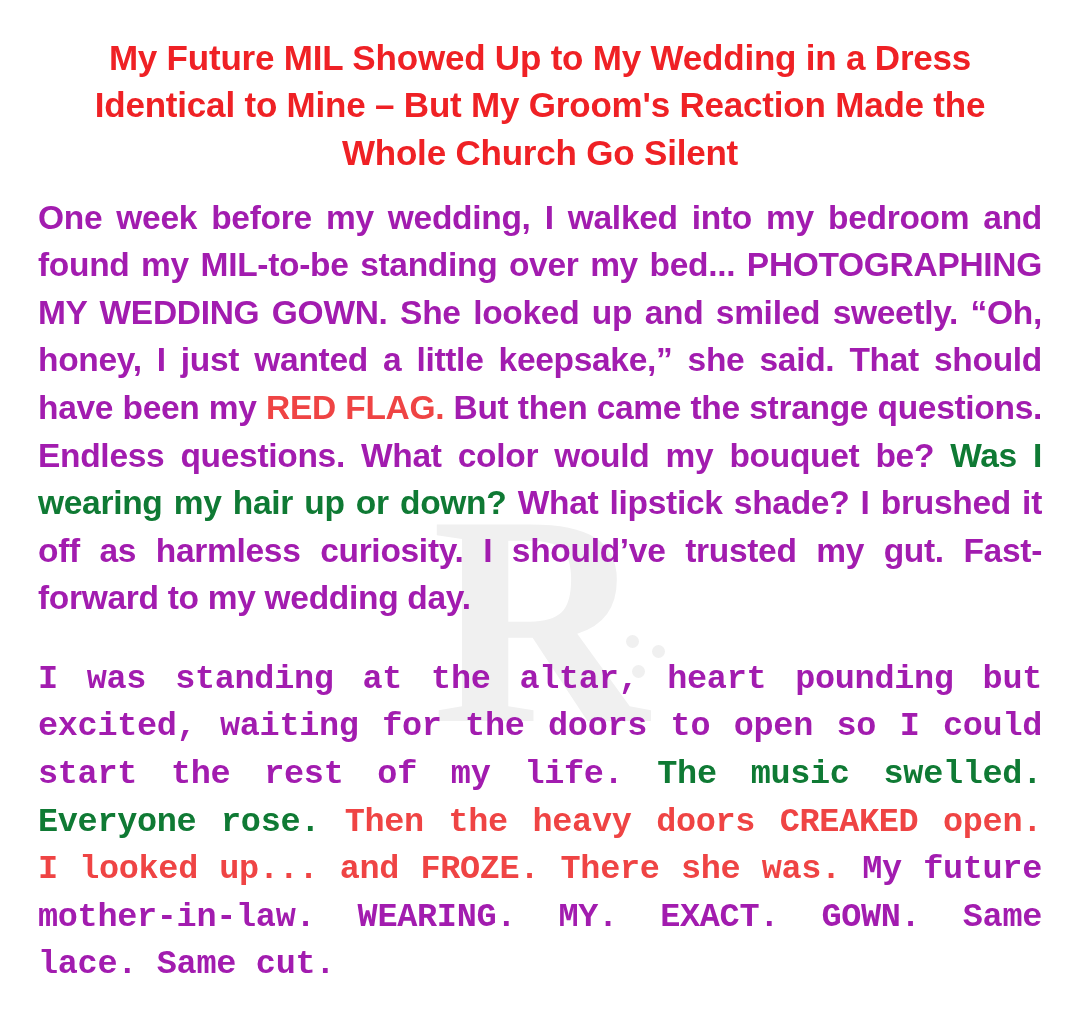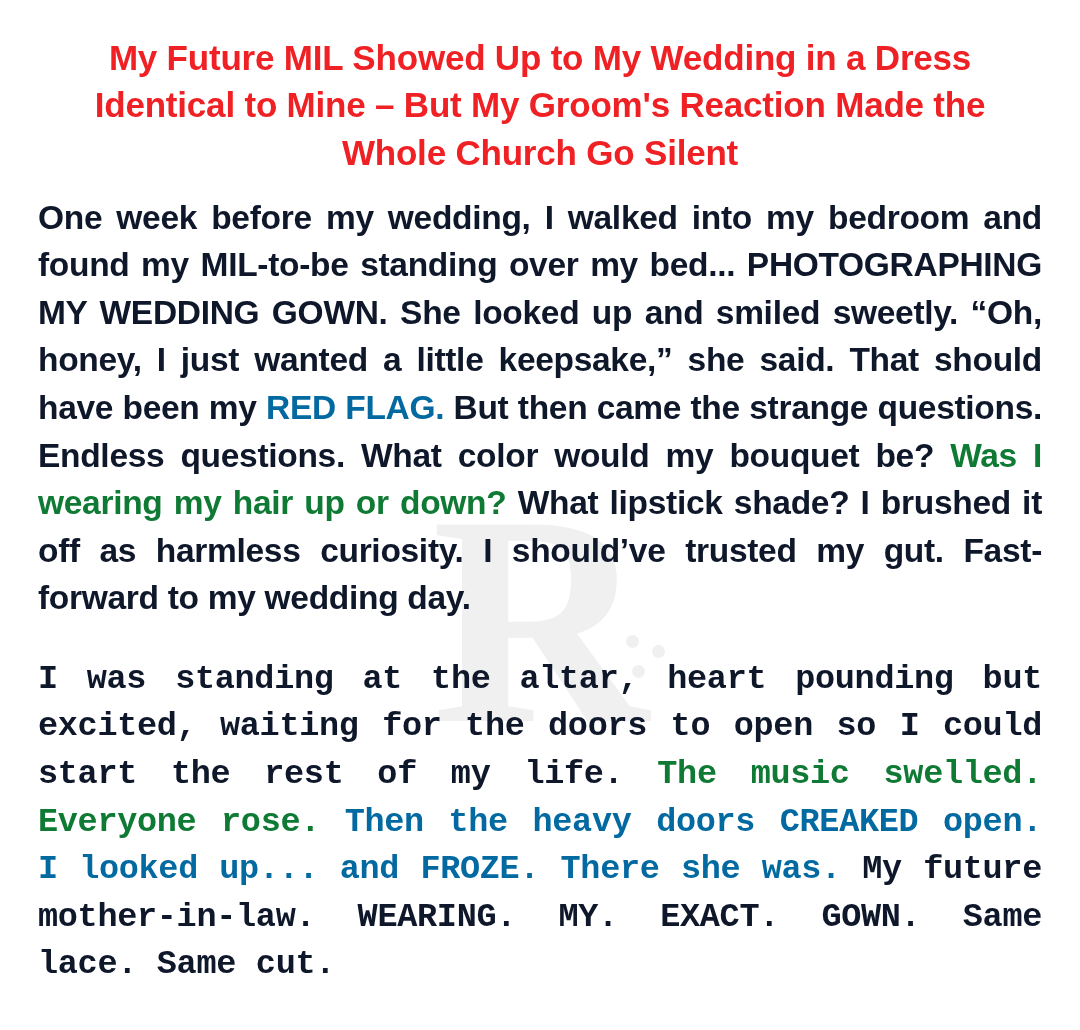--- a/index.html
+++ b/index.html
@@ -75,23 +75,23 @@
     text-align: justify;
     letter-spacing: -0.3px;
   }
   .article p {
     margin: 0 0 34px 0;
   }
   .article p:last-child {
     margin-bottom: 0;
     font-family: Liberation Mono, monospace;
   }
-  .red   { color: #0369a1; }
+  .red   { color: #ef4444; }
   .green { color: #0f7a34; }
-  .black { color: #0f172a; margin-top: 28px; }
+  .black { color: #a21caf; margin-top: 28px; }
 </style>
 </head>
 <body>
 
 <div class="watermark">
   <span>R</span>
   <span class="dots">
     <span></span>
       <span></span>
       <span></span>

